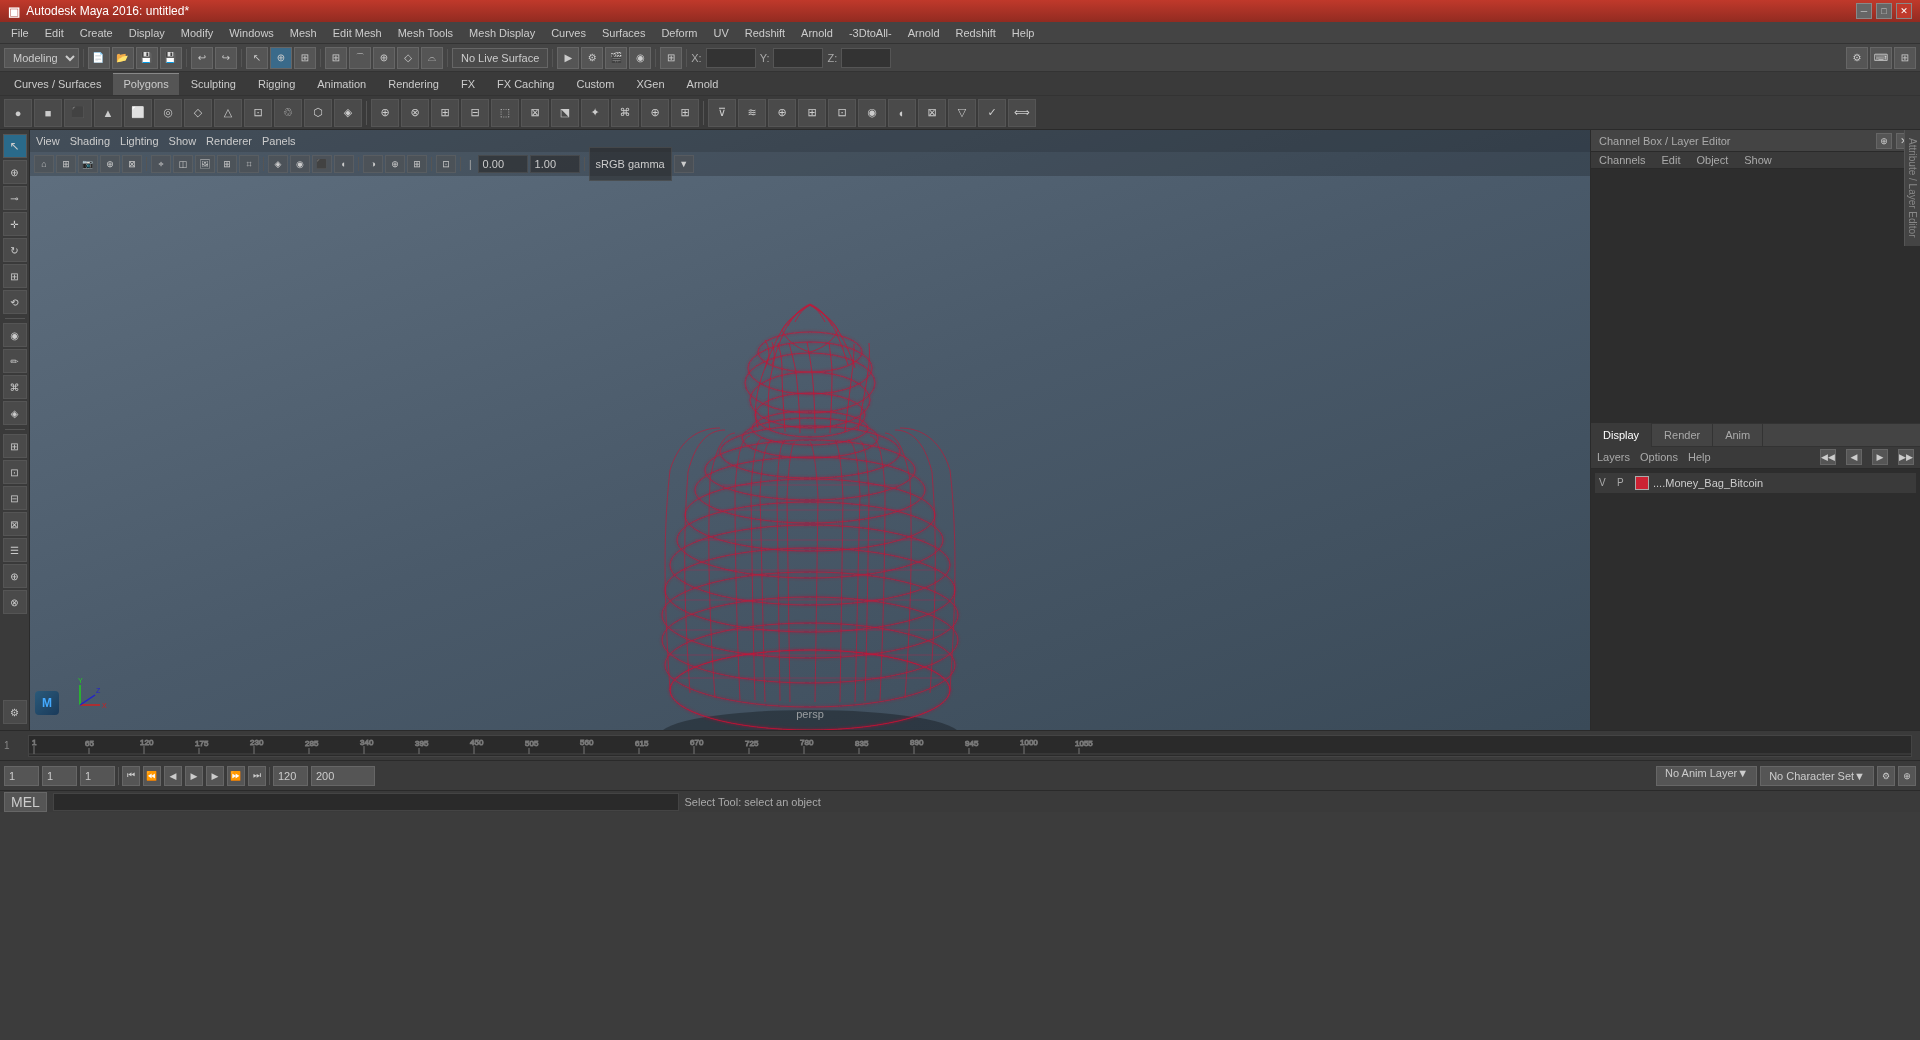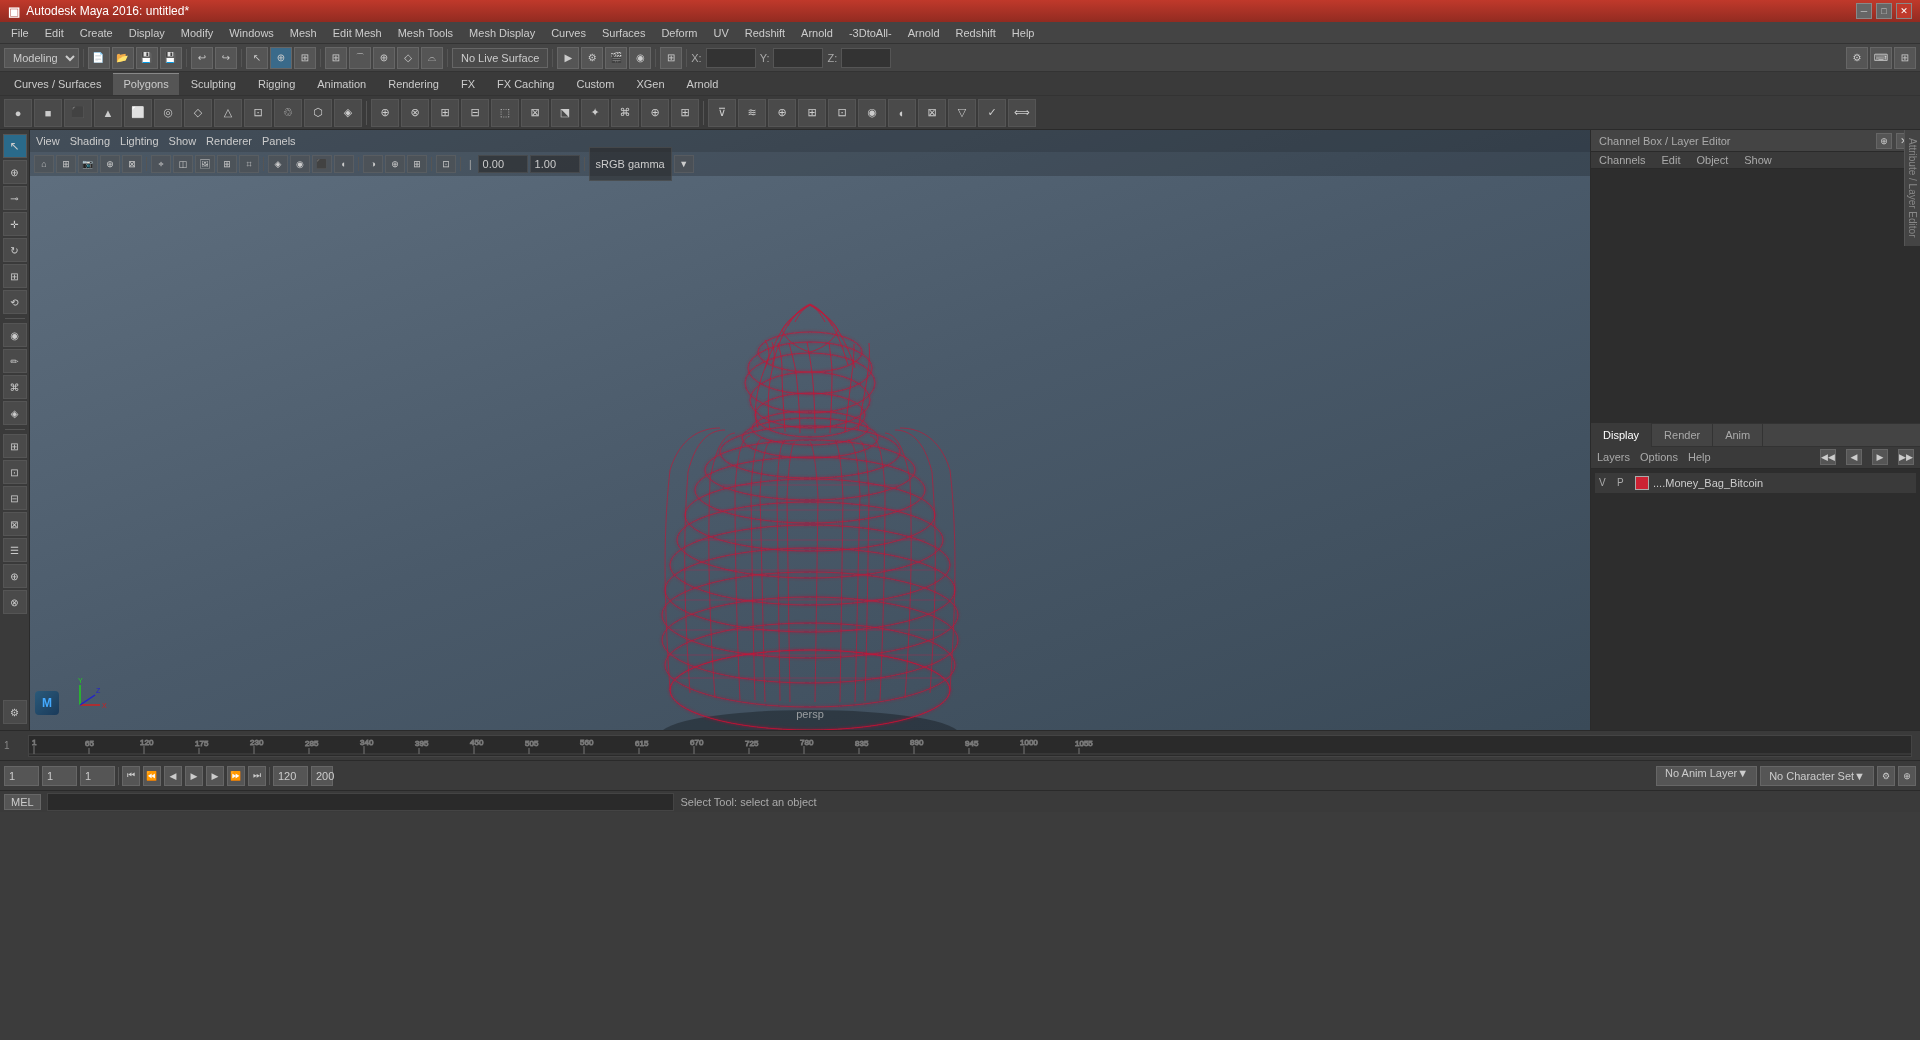--- a/index.html
+++ b/index.html
@@ -971,34 +971,34 @@
   <div class="anim-btn">⏮</div>
   <div class="anim-btn">⏪</div>
   <div class="anim-btn">◀</div>
   <div class="anim-btn">▶</div>
   <div class="anim-btn">▶</div>
   <div class="anim-btn">⏩</div>
   <div class="anim-btn">⏭</div>
   <div style="width:1px; height:18px; background:#555;"></div>
 
   <div class="anim-field" style="width:35px;">120</div>
-  <div class="anim-field" style="width:22px; background:#555;">200</div>
+  <div class="anim-field" style="width:64px; background:#555;">200</div>
   <div style="flex:1;"></div>
 
   <div style="height:20px; background:#555; border:1px solid #666; padding:0 8px; font-size:11px; color:#ccc; display:flex; align-items:flex-start; ">
     <span>No Anim Layer</span>
     <span>▼</span>
   </div>
   <div style="height:20px; background:#555; border:1px solid #666; padding:0 8px; font-size:11px; color:#ccc; display:flex; align-items:center; gap:0;">
     <span>No Character Set</span>
     <span>▼</span>
   </div>
   <div class="anim-btn">⚙</div>
   <div class="anim-btn">⊕</div>
 </div>
 
 <div id="status-bar" style="height:22px; background:#3a3a3a; display:flex; align-items:center; padding:0 4px; border-top:1px solid #2a2a2a; gap:6px;">
-  <div id="mel-tag" style="background:#555; border:1px solid #666; color:#ccc; font-size:11px; padding:1px 6px; cursor:pointer;">
+  <div id="mel-tag" style="background:#555; border:1px solid #666; color:#ccc; font-size:14px; padding:1px 6px; cursor:pointer;">
     <span>MEL</span>
   </div>
   <div id="command-line" style="flex:1; height:18px; background:#2a2a2a; border:1px solid #444; color:#ccc; font-size:11px; padding:0 4px; display:flex; align-items:center;"></div>
   <div id="status-text" style="flex:2; font-size:11px; color:#aaa;">Select Tool: select an object</div>
 </div>
 
 </body></html>

